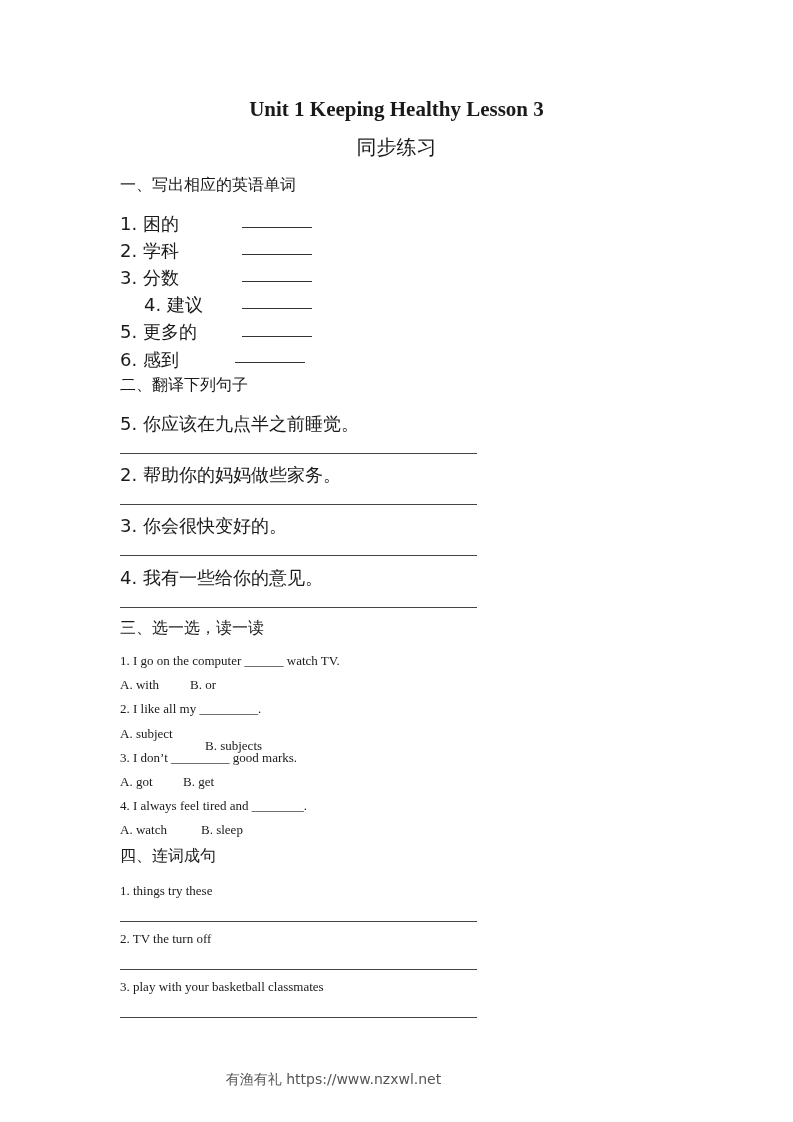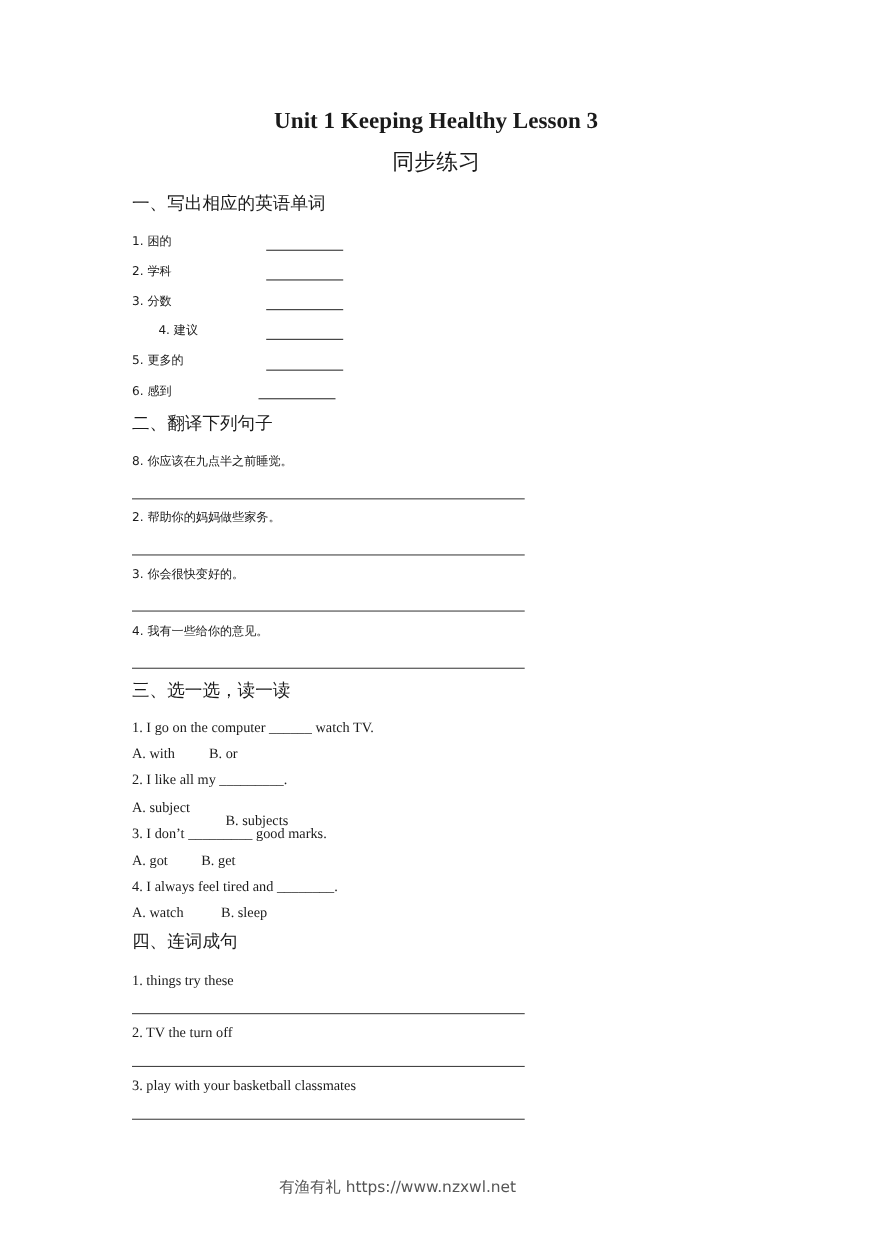--- a/index.html
+++ b/index.html
@@ -4,25 +4,25 @@
 <style>
   html, body { margin: 0; padding: 0; background: #ffffff; }
   body { width: 793px; height: 1122px; position: relative; overflow: hidden;
          font-family: "Liberation Serif", "DejaVu Serif", serif; color: #1a1a1a; }
   .abs { position: absolute; white-space: nowrap; }
   .title { left: 0; width: 793px; text-align: center; top: 97px; font-size: 21px; font-weight: bold; }
   .subtitle { left: 0; width: 793px; text-align: center; top: 134px; font-size: 20px;
               font-family: "DejaVu Sans", sans-serif; padding-left: 0px; }
   .section { left: 120px; font-size: 16px; font-family: "DejaVu Sans", sans-serif; }
   .item { left: 120px; font-size: 13px; }
-  .item-cn { font-family: "DejaVu Sans", sans-serif; font-size: 11px; }
+  .item-cn { font-family: "DejaVu Sans", sans-serif; font-size: 18px; }
   .blank-short { border-bottom: 1px solid #333; height: 0; }
   .line { position: absolute; left: 120px; width: 357px; border-top: 1px solid #444; height: 0; }
   .footer { left: 0; width: 667px; text-align: center; top: 1071px; font-size: 14px;
-            font-family: "DejaVu Sans", sans-serif; color: #555; margin-left: 28px; }
+            font-family: "DejaVu Sans", sans-serif; color: #555; }
 </style>
 </head>
 <body>
 
 <div class="abs title">Unit 1 Keeping Healthy Lesson 3</div>
 <div class="abs subtitle">同步练习</div>
 
 <div class="abs section" style="top:175px;">一、写出相应的英语单词</div>
 
 <div class="abs item item-cn" style="top:212px;">1. 困的</div>
@@ -38,21 +38,21 @@
 <div class="abs blank-short" style="left:242px; top:308px; width:70px;"></div>
 
 <div class="abs item item-cn" style="top:320px;">5. 更多的</div>
 <div class="abs blank-short" style="left:242px; top:336px; width:70px;"></div>
 
 <div class="abs item item-cn" style="top:348px;">6. 感到</div>
 <div class="abs blank-short" style="left:235px; top:362px; width:70px;"></div>
 
 <div class="abs section" style="top:375px;">二、翻译下列句子</div>
 
-<div class="abs item item-cn" style="top:412px;">8. 你应该在九点半之前睡觉。</div>
+<div class="abs item item-cn" style="top:412px;">5. 你应该在九点半之前睡觉。</div>
 <div class="line" style="top:453px;"></div>
 
 <div class="abs item item-cn" style="top:463px;text-align:center;">2. 帮助你的妈妈做些家务。</div>
 <div class="line" style="top:504px;"></div>
 
 <div class="abs item item-cn" style="top:514px;">3. 你会很快变好的。</div>
 <div class="line" style="top:555px;"></div>
 
 <div class="abs item item-cn" style="top:566px;">4. 我有一些给你的意见。</div>
 <div class="line" style="top:607px;"></div>

